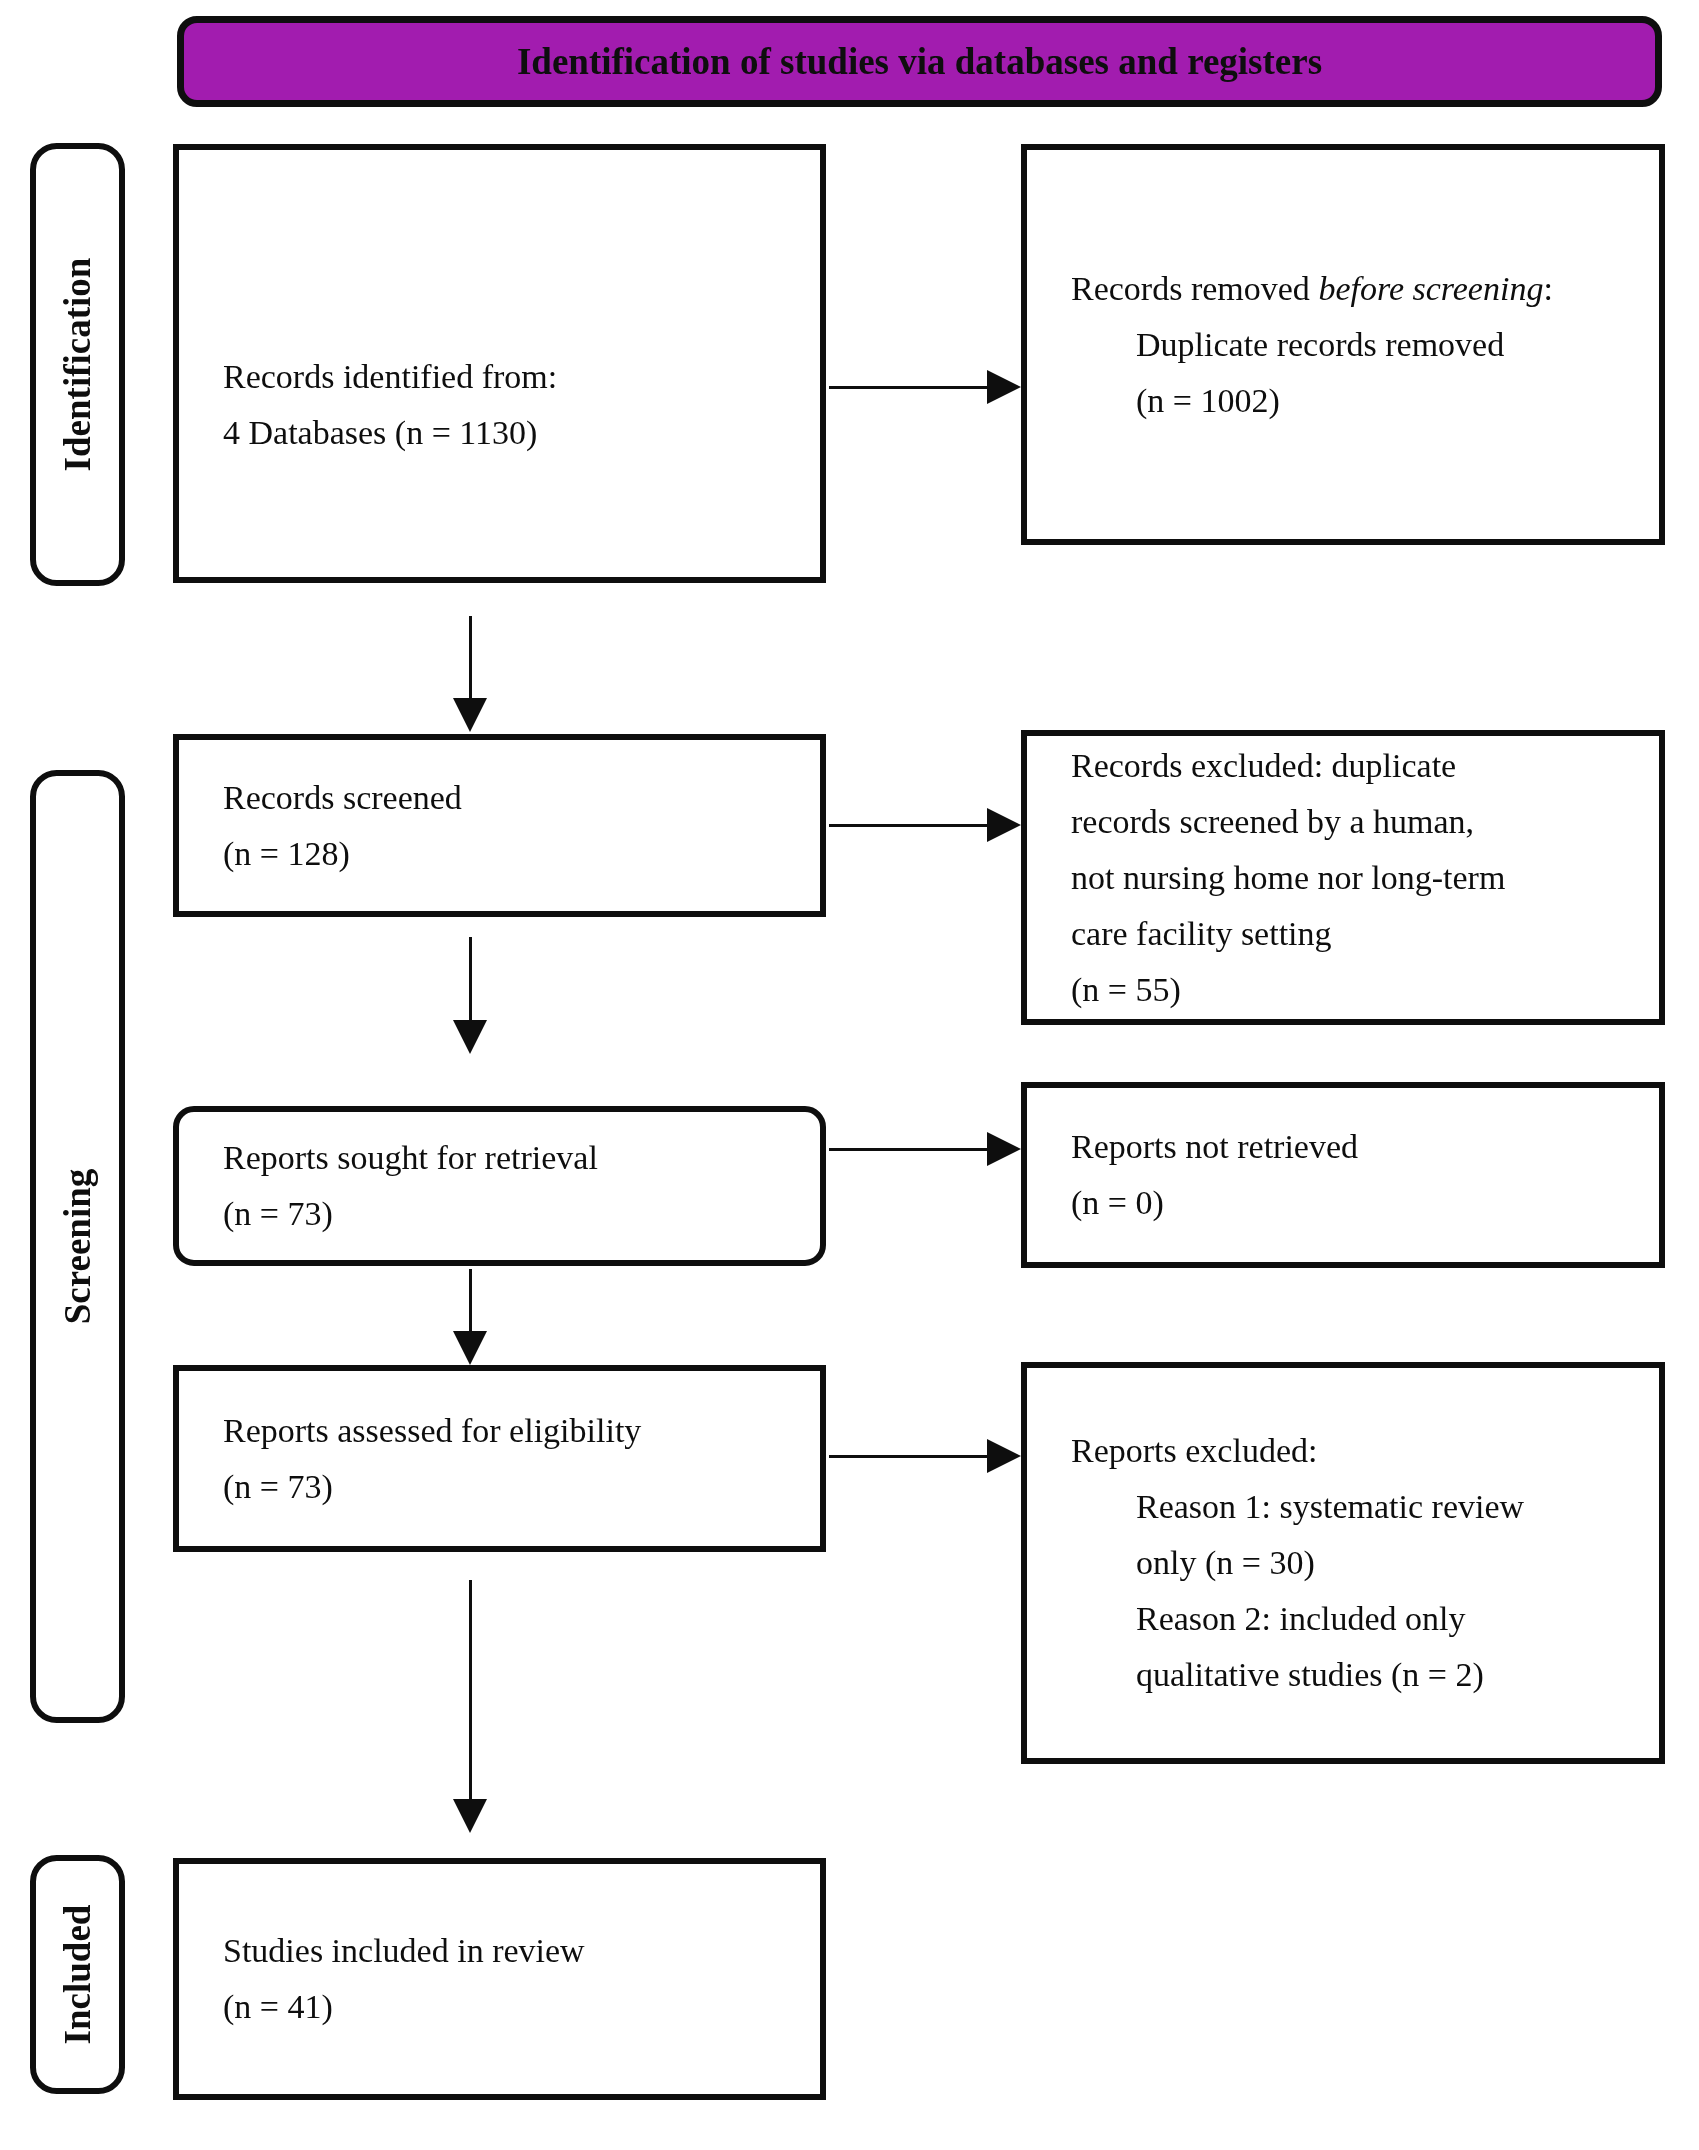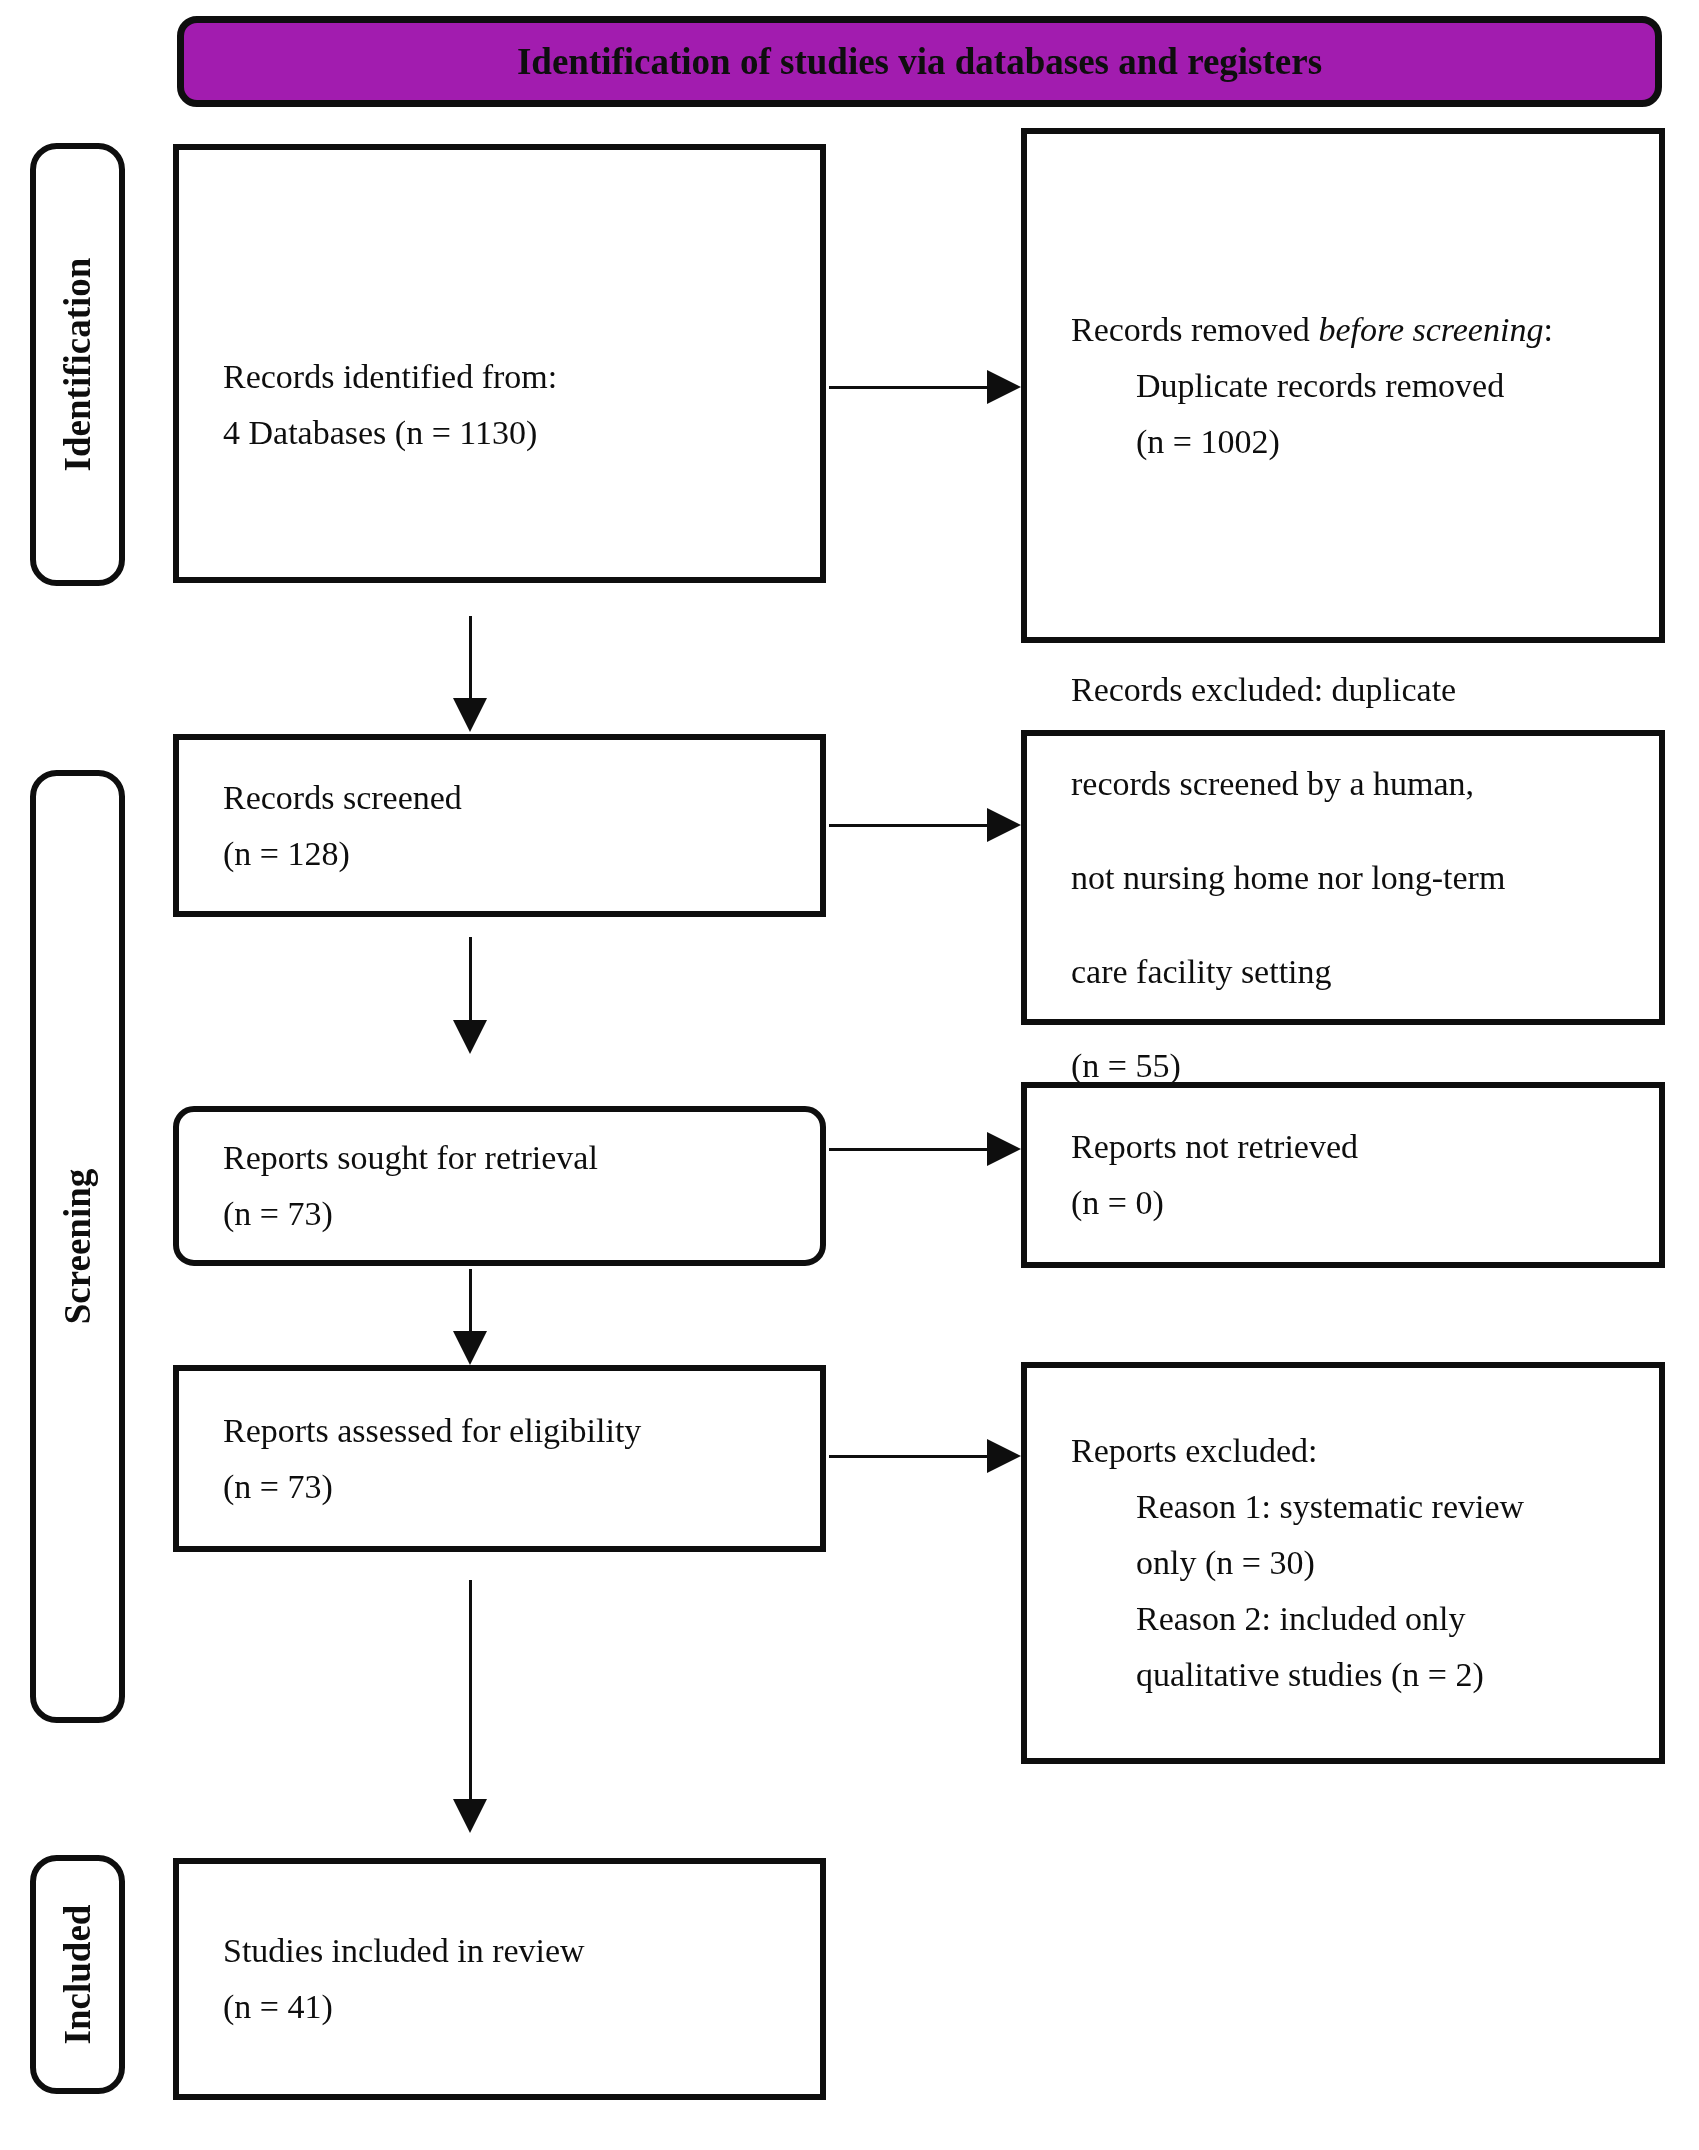--- a/index.html
+++ b/index.html
@@ -77,22 +77,22 @@
   
   .leftcol  { left: 173px;  width: 653px; }
   #box-l1 { top: 144px;  height: 439px; padding-top: 89px; font-family: Liberation Serif, serif; }
   #box-l2 { top: 734px; height: 183px; }
   #box-l3 { top: 1106px; height: 160px; border-radius: 21px; }
   #box-l4 { top: 1365px; height: 187px; }
   #box-l5 { top: 1858px; height: 242px; }
 
   
   .rightcol { left: 1021px; width: 644px; }
-  #box-r1 { top: 128px;  height: 515px; }
-  #box-r2 { top: 730px; height: 295px; gap: 38px; }
+  #box-r1 { top: 144px;  height: 401px; }
+  #box-r2 { top: 730px; height: 295px; }
   #box-r3 { top: 1082px; height: 186px; }
   #box-r4 { top: 1362px; height: 402px; }
 
   
   .hline {
     position: absolute;
     height: 3.3px;
     background: #0e0e0e;
   }
   .vline {

